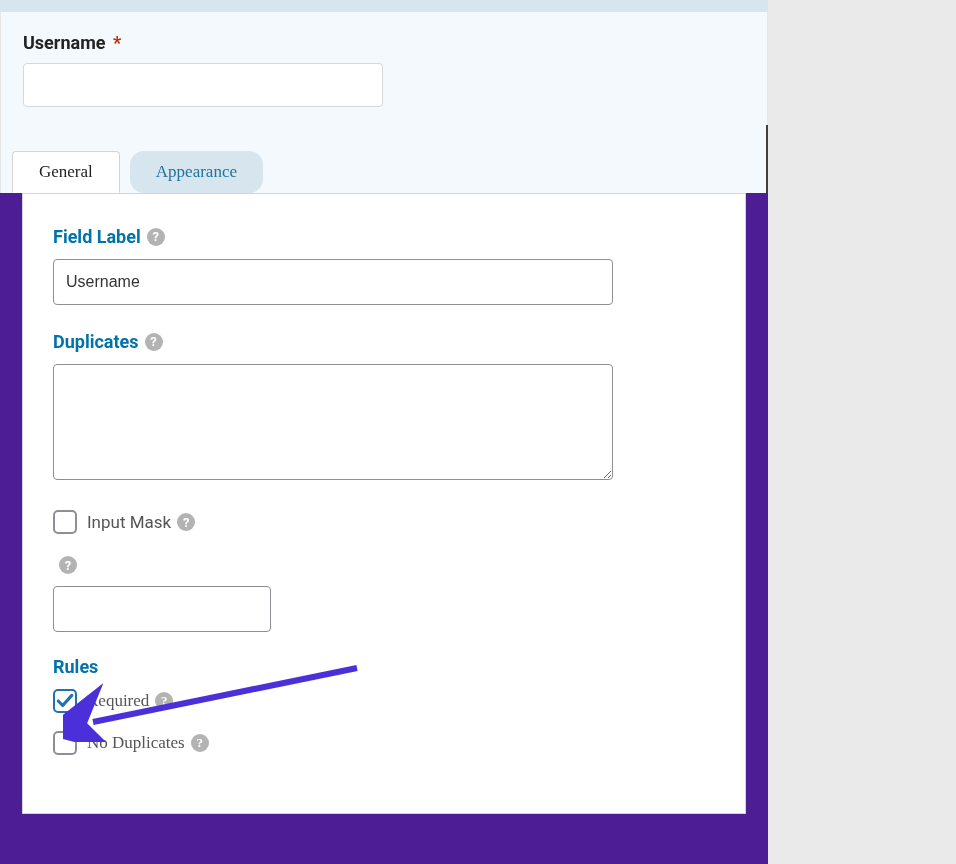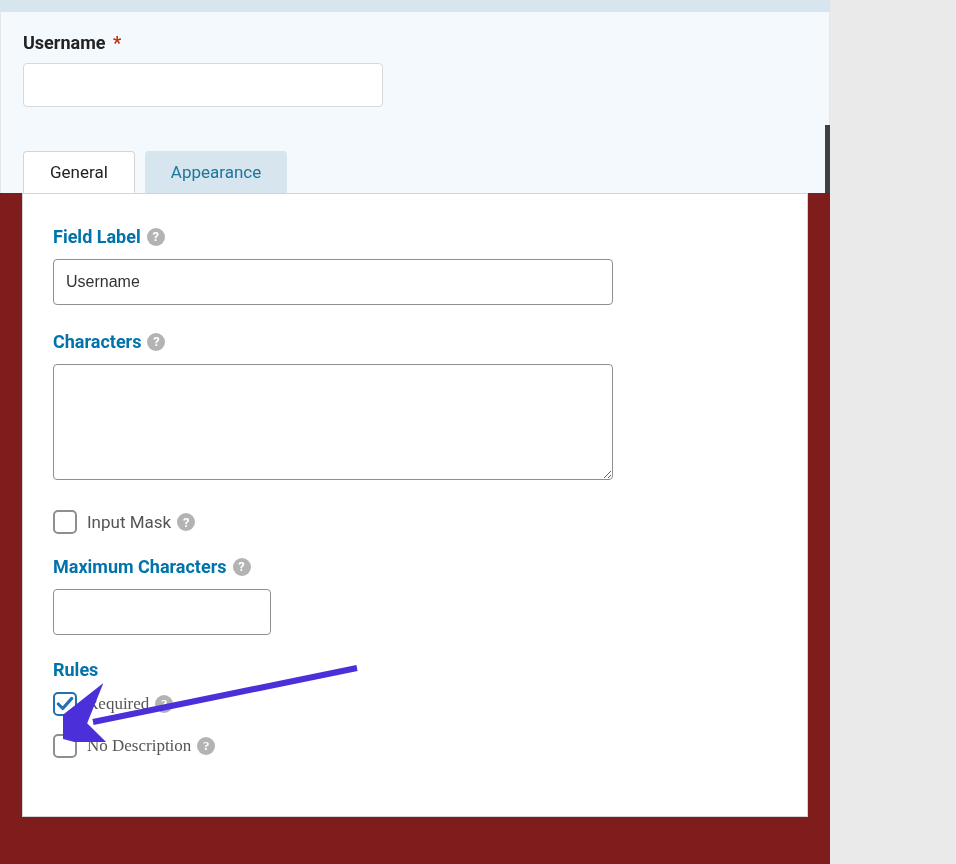--- a/index.html
+++ b/index.html
@@ -4,23 +4,23 @@
   <style>
     * { box-sizing: border-box; margin: 0; padding: 0; }
     body {
       font-family: -apple-system, BlinkMacSystemFont, "Segoe UI", Roboto, Helvetica, Arial, sans-serif;
       background: #eaeaea;
       width: 956px;
       height: 864px;
       overflow: hidden;
     }
     .main-container {
-      width: 830px;
+      width: 768px;
       height: 864px;
-      background: #7f1d1d;
+      background: #4c1d95;
       position: relative;
     }
     .topbar {
       height: 12px;
       background: #d7e5ee;
     }
     .preview-area {
       background: #f3f9fc;
       padding: 20px 22px 18px 22px;
       border-left: 1px solid #e6e6e6;
@@ -39,27 +39,28 @@
     .preview-input {
       width: 360px;
       height: 44px;
       border: 1px solid #d8d8d8;
       border-radius: 4px;
       background: #fff;
       padding: 0 12px;
       font-size: 15px;
     }
     .tabs-wrap {
-      padding: 0 22px;
+      padding: 0 11px;
       background: #f3f9fc;
       border-left: 1px solid #e6e6e6;
-      border-right: 5px solid #404040;
+      border-right: 2px solid #404040;
       display: flex;
       gap: 10px;
       padding-top: 26px;
+      font-family: Liberation Serif, serif;
     }
     .tab {
       height: 42px;
       padding: 0 26px;
       border-radius: 4px 4px 0 0;
       font-size: 17px;
       display: flex;
       align-items: center;
       cursor: pointer;
     }
@@ -68,20 +69,21 @@
       border: 1px solid #d4d4d4;
       border-bottom: 1px solid #fff;
       color: #222;
       position: relative;
       z-index: 2;
       margin-bottom: -1px;
     }
     .tab.inactive {
       background: #d7e5ee;
       color: #21759b;
+      border-radius: 14px;
     }
     .settings-panel {
       margin: 0 22px 22px 22px;
       border: 1px solid #d4d4d4;
       border-top: 1px solid #d4d4d4;
       background: #fff;
       padding: 32px 30px 40px 30px;
       position: relative;
     }
     .section-label {
@@ -212,37 +214,36 @@
   </div>
 
   <div class="settings-panel">
     <div class="section-label">
       <span>Field Label</span>
       <span class="help-icon">?</span>
     </div>
     <input class="text-input" value="Username" style="">
 
     <div class="section-label">
-      <span>Characters</span>
+      <span>Duplicates</span>
       <span class="help-icon">?</span>
     </div>
     <textarea class="textarea-input" style=""></textarea>
 
     <div class="check-row">
       <div class="checkbox">
         
       </div>
       <div class="check-label">
         <span>Input Mask</span>
         <span class="help-icon">?</span>
       </div>
     </div>
 
     <div class="section-label">
-      <span>Maximum Characters</span>
       <span class="help-icon">?</span>
     </div>
     <input class="small-input" type="text" style="">
 
     <div class="rules-section">
       <div class="subsection-label">Rules</div>
 
       <div class="rules-row">
         <div class="checkbox checked">
           <svg width="18" height="18" viewBox="0 0 16 16">
@@ -253,21 +254,21 @@
           <span>Required</span>
           <span class="help-icon">?</span>
         </div>
       </div>
 
       <div class="rules-row">
         <div class="checkbox">
           
         </div>
         <div class="check-label">
-          <span>No Description</span>
+          <span>No Duplicates</span>
           <span class="help-icon">?</span>
         </div>
       </div>
     </div>
 
     <svg class="arrow-annotation" style="left:40px; top:468px;" width="300" height="80" viewBox="0 0 300 80">
       <defs>
         <marker id="arrowhead" markerWidth="12" markerHeight="12" refX="3" refY="6" orient="auto">
           <path d="M0,0 L12,6 L0,12 L4,6 Z" fill="#4b2fd8"></path>
         </marker>

